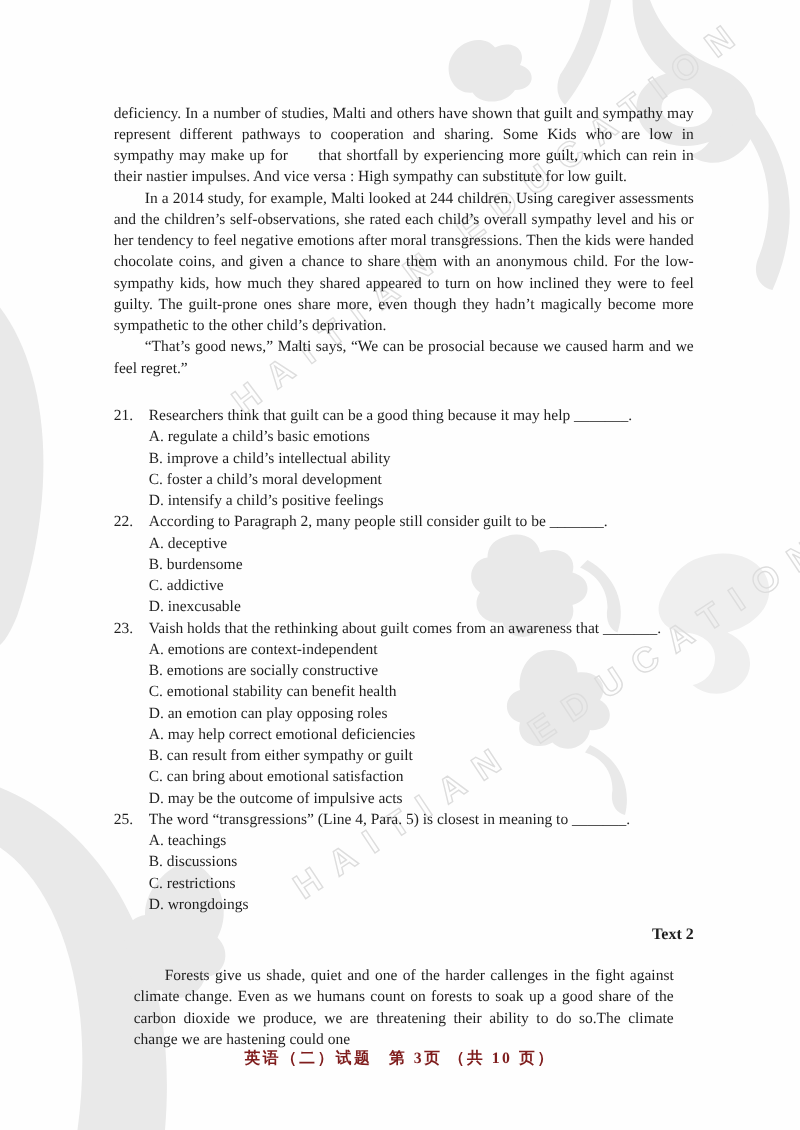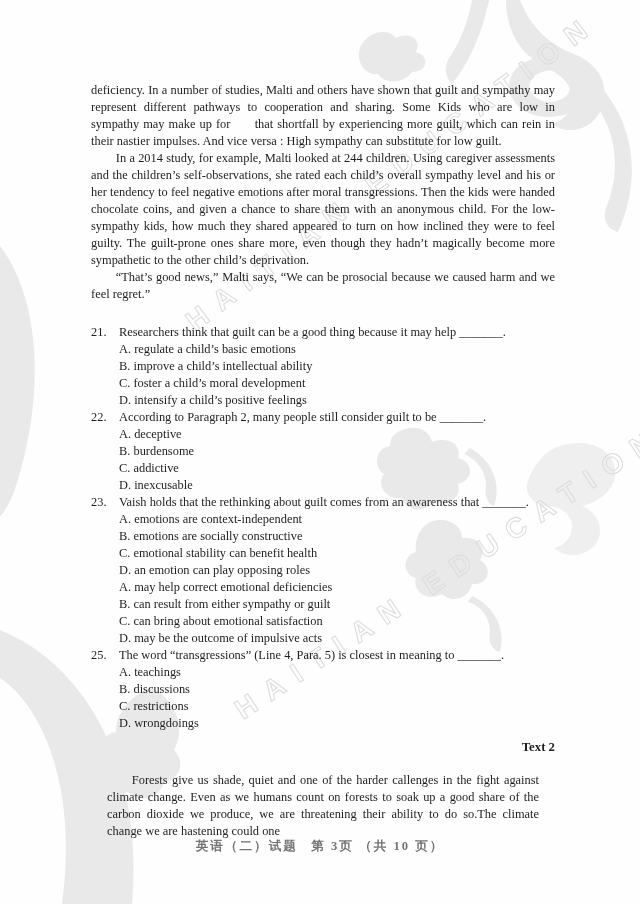--- a/index.html
+++ b/index.html
@@ -22,21 +22,21 @@
   .qhead{display:flex;}
   .qnum{flex:none;width:28px;}
   .qstem{flex:1;}
   .opts{margin-left:28px;}
   .opt{margin:0;font-family:Liberation Serif, serif;}
   .text2-heading{text-align:right;font-weight:bold;margin:7px 0 0 0;font-size:12.8px;}
   .text2-para{margin:16px;text-align:justify;text-indent:2em;}
   .footer{
     position:absolute;left:0;right:0;top:838px;
     text-align:center;font-weight:bold;font-size:12.6px;
-    letter-spacing:2px;color:#737373;
+    letter-spacing:2px;color:#7f1d1d;
     font-family:"Liberation Serif", serif;
   }
 </style>
 </head>
 <body>
 
 <div class="page">
 
   <svg class="wm" width="640" height="904" viewBox="0 0 640 904">
     <g fill="#e9e9e9">

